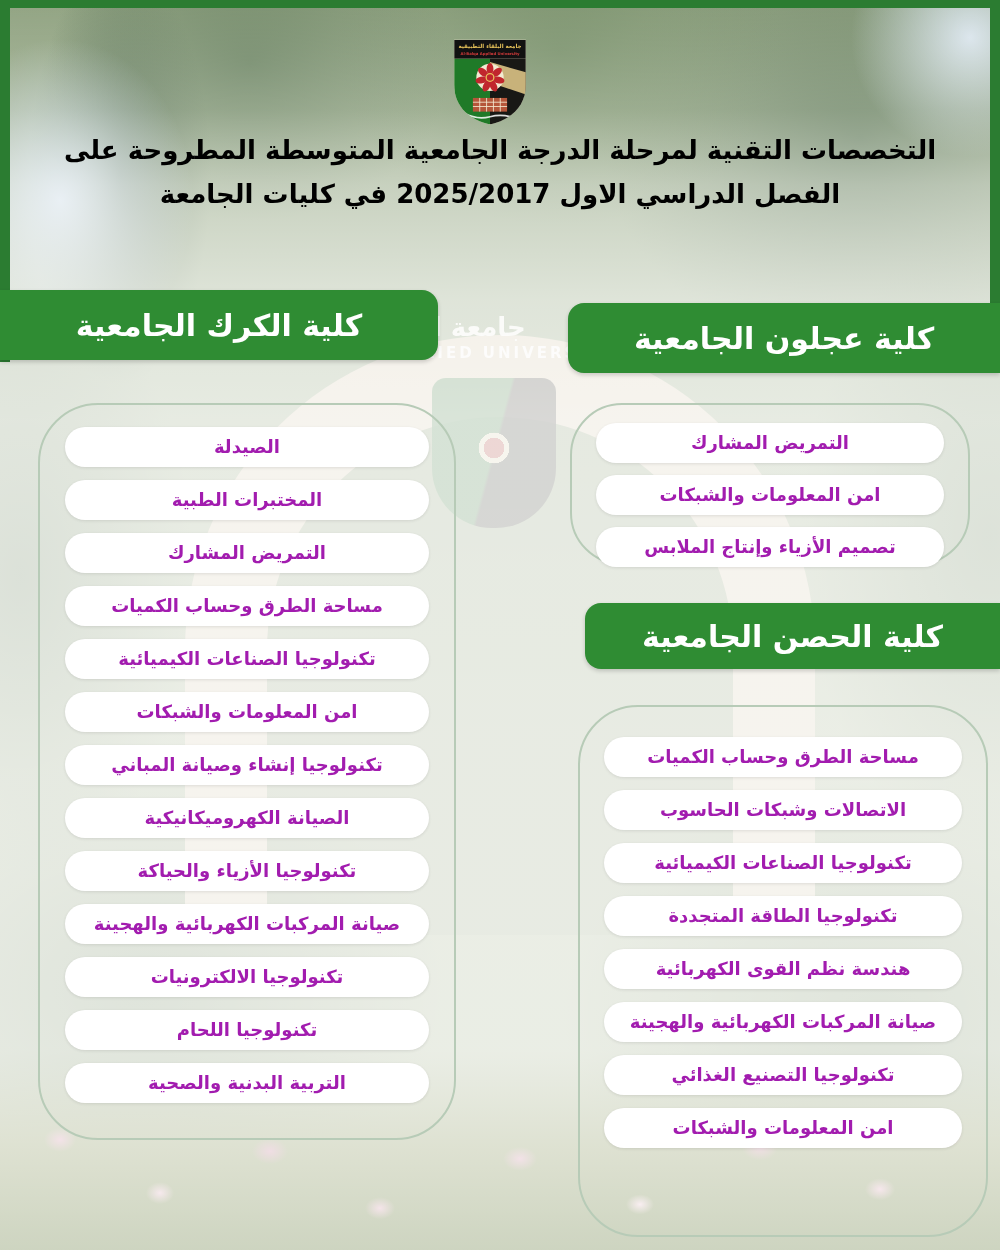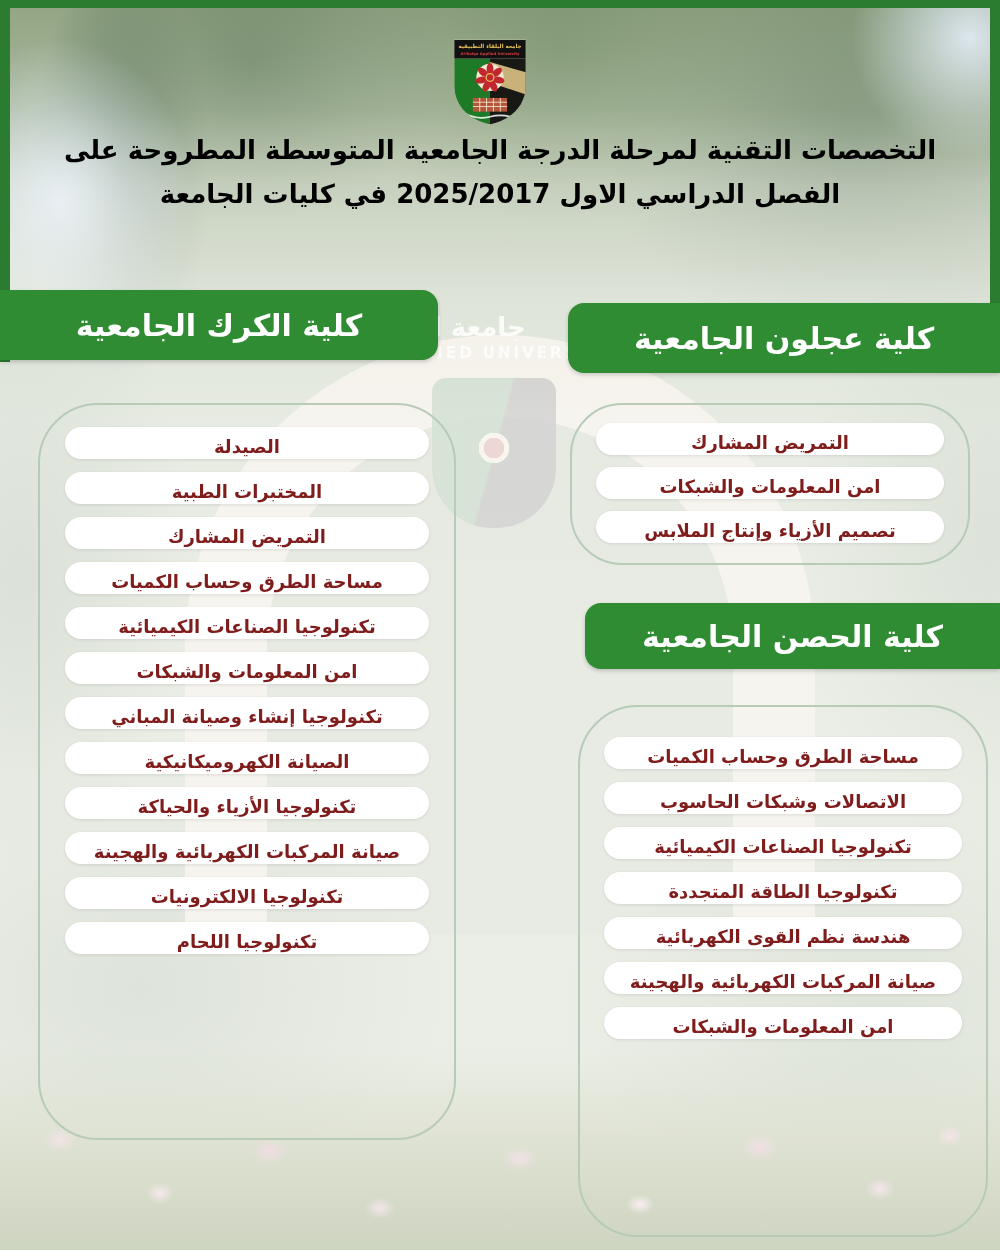--- a/index.html
+++ b/index.html
@@ -61,22 +61,22 @@
   #hdr-karak{left:0;top:290px;width:438px;height:70px;border-radius:0 16px 16px 0;}
   #hdr-ajloun{left:568px;top:303px;width:432px;height:70px;border-radius:16px 0 0 16px;}
   #hdr-husn{left:585px;top:603px;width:415px;height:66px;border-radius:16px 0 0 16px;}
 
   .box{position:absolute;z-index:5;border:2px solid #b7cbb7;box-sizing:border-box;
     display:flex;flex-direction:column;align-items:center;}
   #box-karak{left:38px;top:403px;width:418px;height:737px;border-radius:60px;padding-top:22px;gap:13px;}
   #box-ajloun{left:570px;top:403px;width:400px;height:162px;border-radius:52px;padding-top:18px;gap:12px;}
   #box-husn{left:578px;top:705px;width:410px;height:532px;border-radius:60px;padding-top:30px;gap:13px;}
 
-  .pill{width:88%;height:32px;line-height:40px;background:#fff;border-radius:21px;
-    color:#7f1d1d;font-weight:bold;font-size:18px;text-align:center;white-space:nowrap;
+  .pill{width:88%;height:40px;line-height:40px;background:#fff;border-radius:21px;
+    color:#a21caf;font-weight:bold;font-size:18px;text-align:center;white-space:nowrap;
     overflow:hidden;box-shadow:0 1px 3px rgba(60,60,60,.12);flex:none;}
 </style>
 </head>
 <body>
 
 <div class="page">
 
   <div class="bg-photo"></div>
   <div class="bg-arch"></div>
   <div class="bg-emblem">
@@ -146,33 +146,35 @@
       <div class="pill">التمريض المشارك</div>
       <div class="pill">مساحة الطرق وحساب الكميات</div>
       <div class="pill">تكنولوجيا الصناعات الكيميائية</div>
       <div class="pill">امن المعلومات والشبكات</div>
       <div class="pill">تكنولوجيا إنشاء وصيانة المباني</div>
       <div class="pill">الصيانة الكهروميكانيكية</div>
       <div class="pill">تكنولوجيا الأزياء والحياكة</div>
       <div class="pill">صيانة المركبات الكهربائية والهجينة</div>
       <div class="pill">تكنولوجيا الالكترونيات</div>
       <div class="pill">تكنولوجيا اللحام</div>
+      <div class="pill">التربية البدنية والصحية</div>
     </div>
 
   <div class="box" id="box-ajloun">
 
   <div class="pill">التمريض المشارك</div>
       <div class="pill">امن المعلومات والشبكات</div>
       <div class="pill">تصميم الأزياء وإنتاج الملابس</div>
     </div>
 
   <div class="box" id="box-husn">
 
   <div class="pill">مساحة الطرق وحساب الكميات</div>
       <div class="pill">الاتصالات وشبكات الحاسوب</div>
       <div class="pill">تكنولوجيا الصناعات الكيميائية</div>
       <div class="pill">تكنولوجيا الطاقة المتجددة</div>
       <div class="pill">هندسة نظم القوى الكهربائية</div>
       <div class="pill">صيانة المركبات الكهربائية والهجينة</div>
+      <div class="pill">تكنولوجيا التصنيع الغذائي</div>
       <div class="pill">امن المعلومات والشبكات</div>
     </div>
 
 </div>
 
 </body></html>

